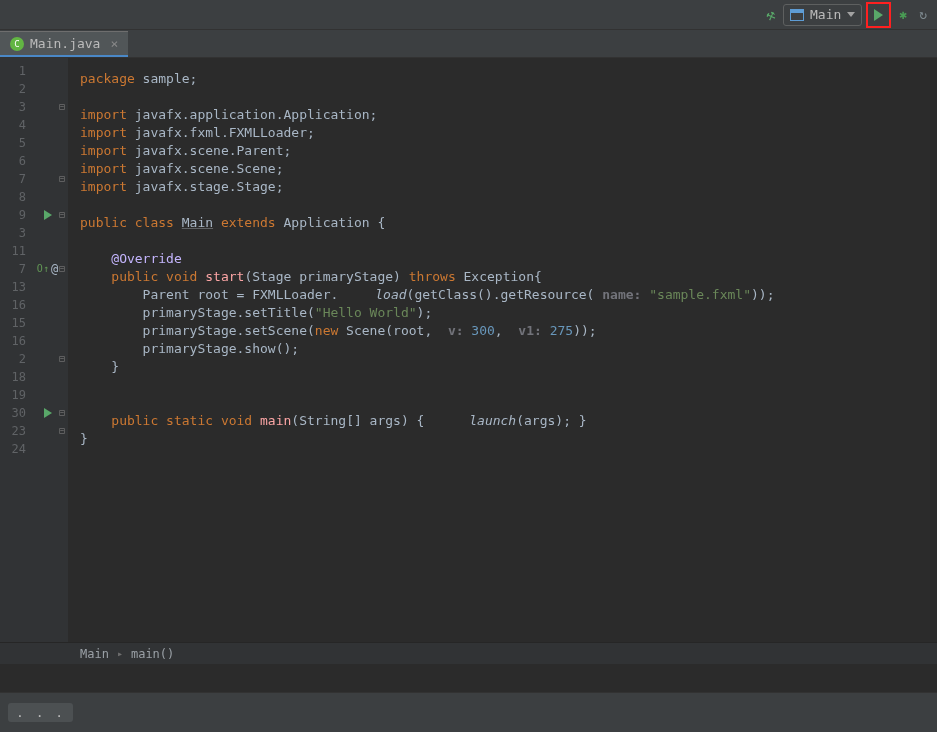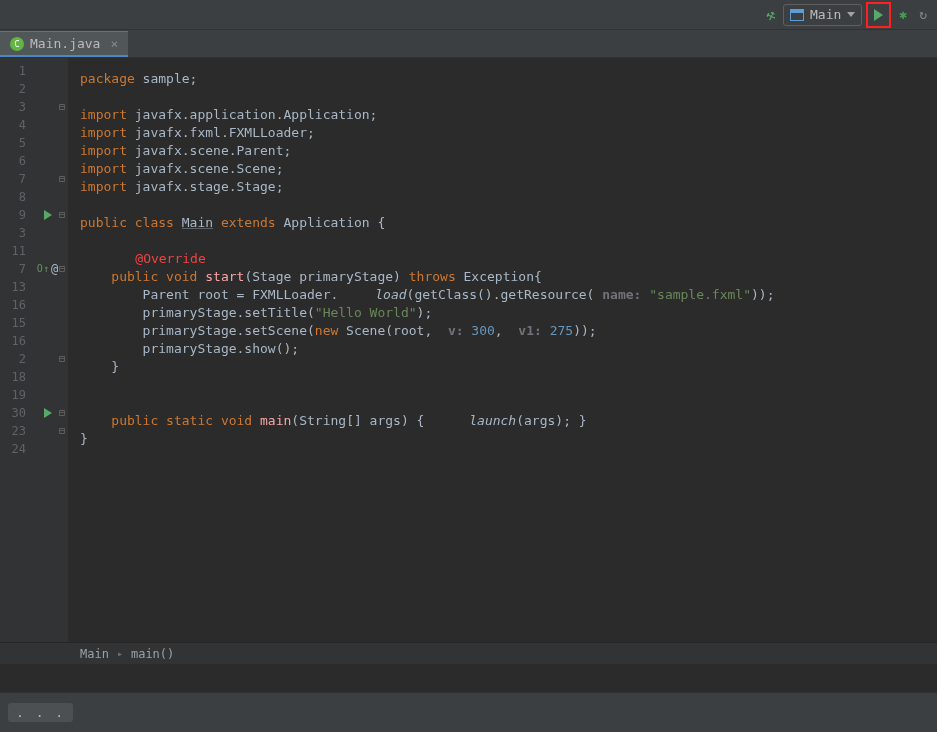--- a/index.html
+++ b/index.html
@@ -151,21 +151,21 @@
     padding: 12px 0 4px 12px;
     white-space: pre;
     line-height: 18px;
     font-size: 13px;
     position: relative;
   }
   .code .ln { height:18px; }
   .kw { color:#cc7832; }
   .str { color:#6a8759; }
   .num { color:#6897bb; }
-  .ann { color:#ef4444;margin-left:24px; }
+  .ann { color:#c4b5fd; }
   .param { color:#72737a;font-weight:bold; }
   .method { color:#fca5a5; }
   .italic { font-style: italic; margin-left: 37px; }
   .underline { text-decoration: underline; text-decoration-color:#606366; }
 
   
   .breadcrumb {
     height: 22px;
     background: #313335;
     border-top: 1px solid #262626;

